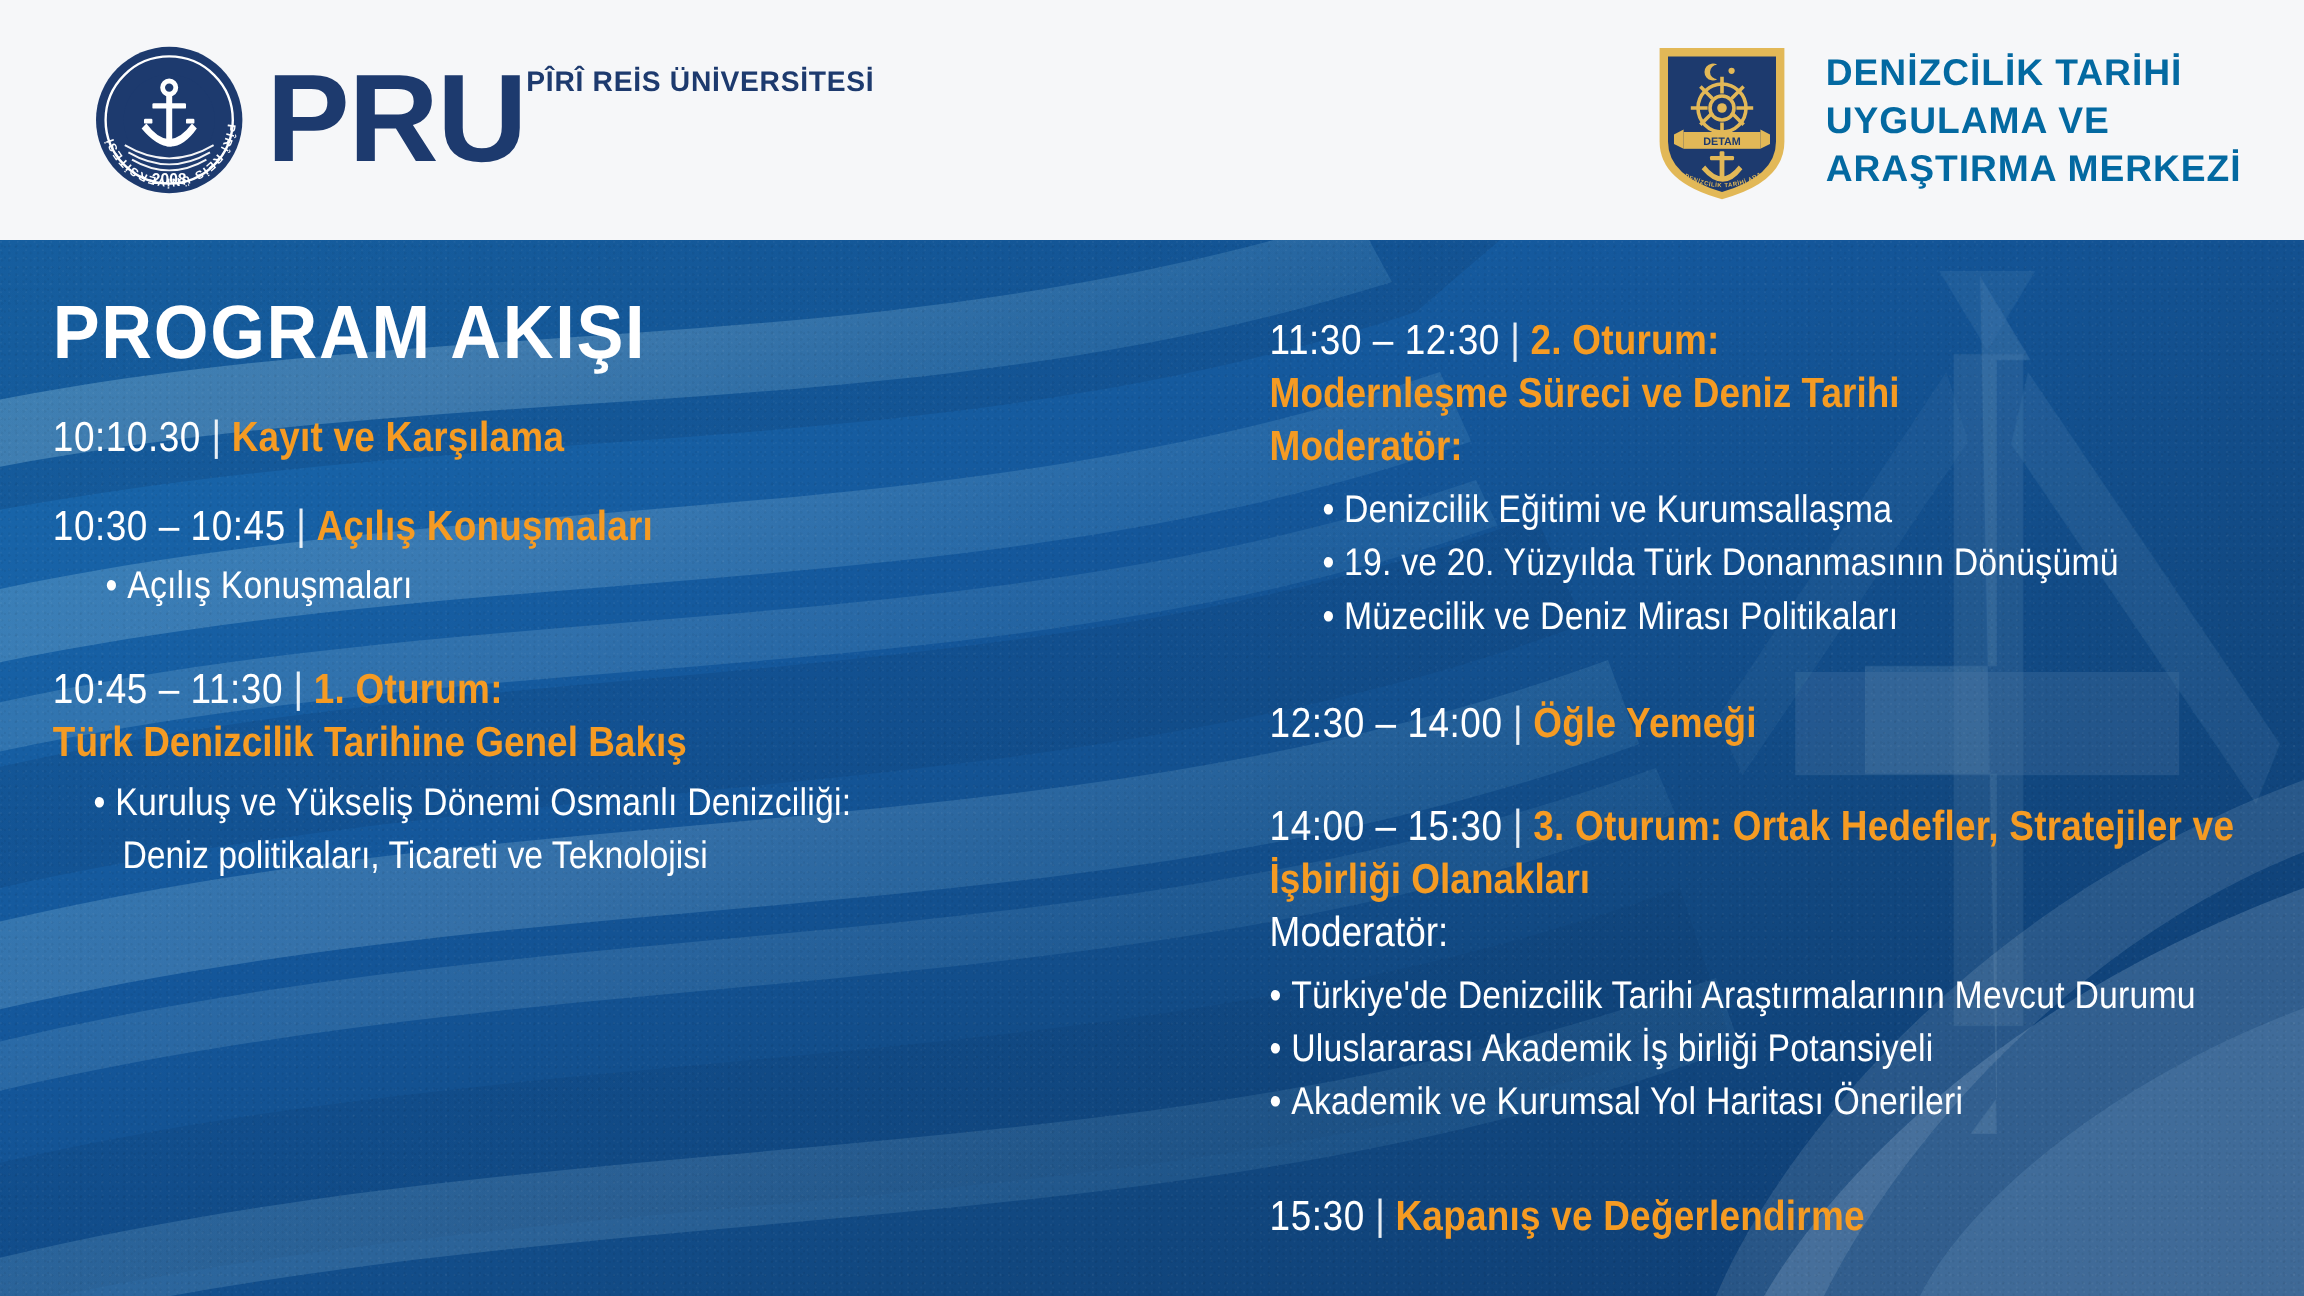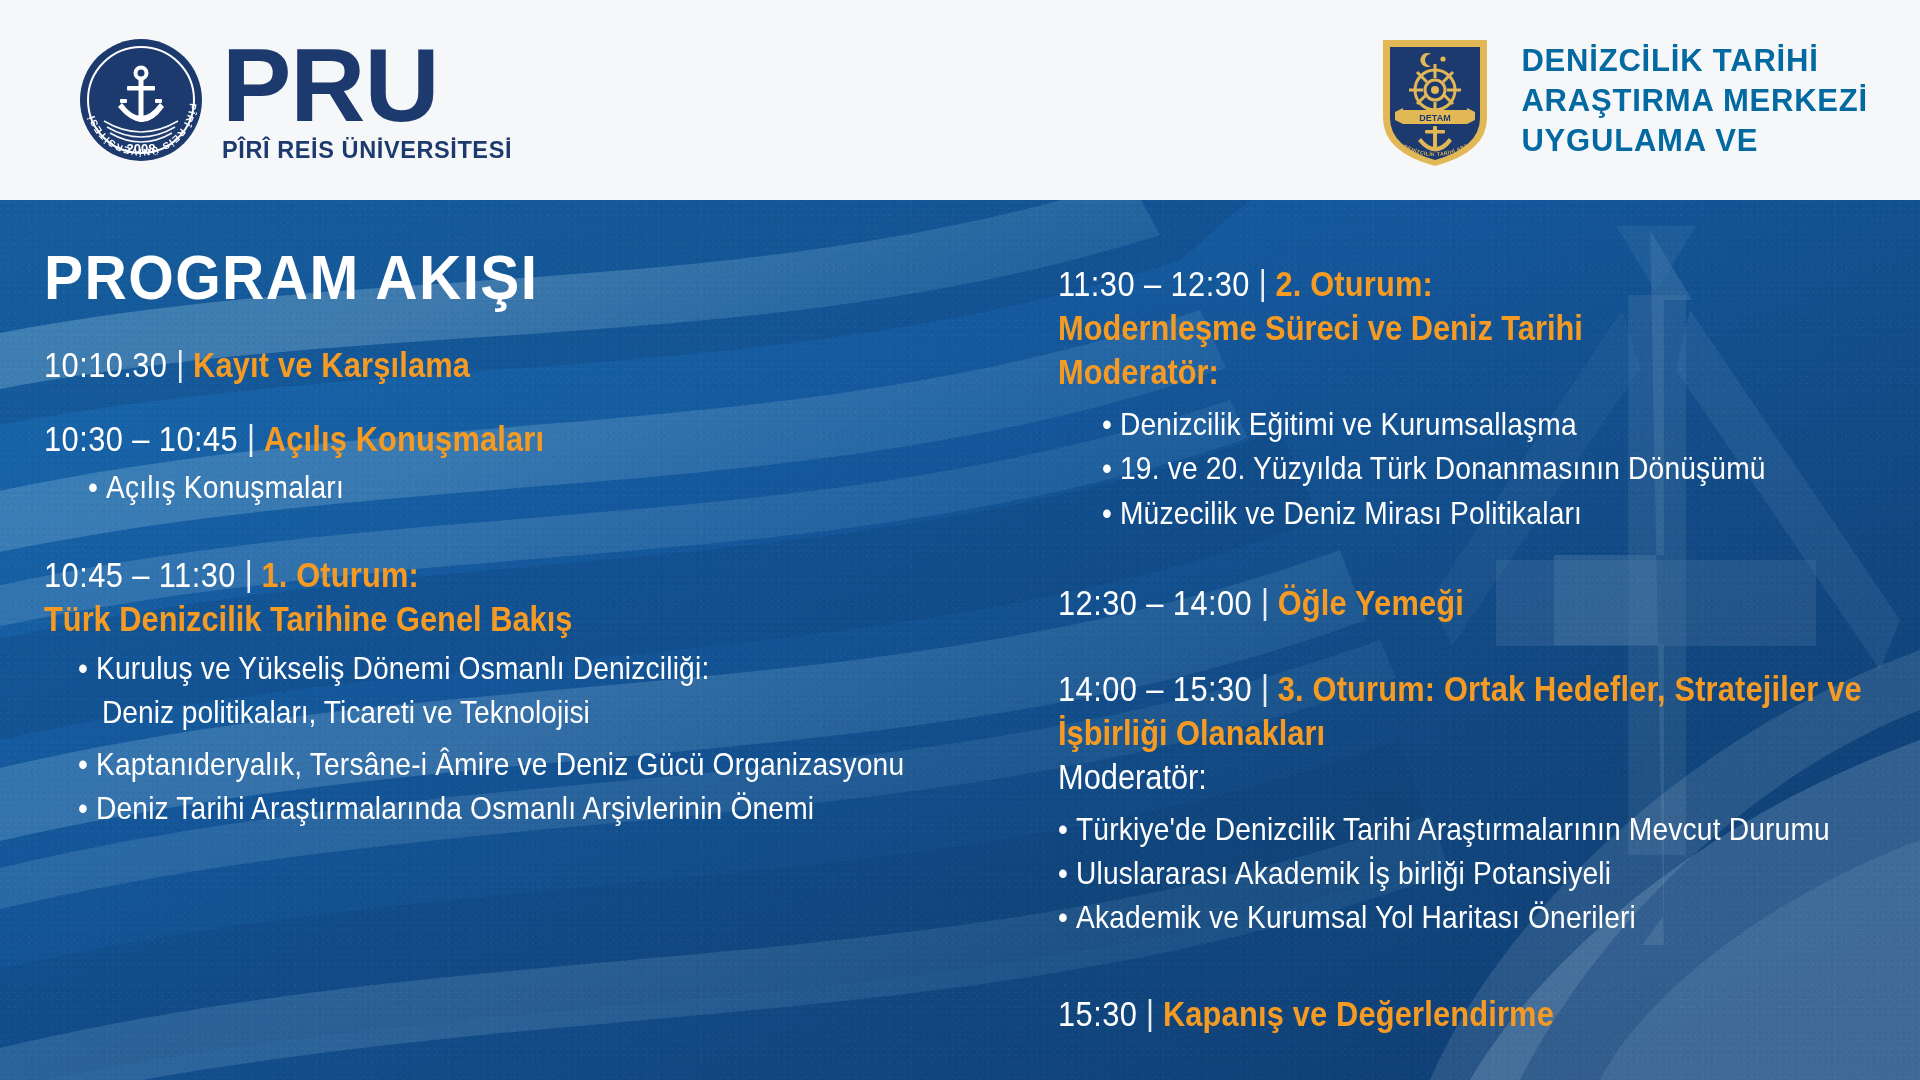--- a/index.html
+++ b/index.html
@@ -12,21 +12,21 @@
   
   #header{
     position:absolute; left:0; top:0; width:1920px; height:200px;
     background:#f6f7f9;
     display:flex; align-items:center; justify-content:space-between;
     padding:0 52px 0 78px;
     z-index:30;
   }
   .logo-left{ display:flex; align-items:center; gap:18px; }
   .seal{ width:126px; height:126px; flex:0 0 auto; }
-  .pru-wordmark{ display:flex; flex-direction:column; line-height:1;justify-content:space-between; }
+  .pru-wordmark{ display:flex; flex-direction:row; line-height:1;justify-content:space-between; }
   .pru-big{
     font-family:"Liberation Sans", sans-serif;
     font-size:104px; font-weight:bold; color:#1d3a6e;
     letter-spacing:-1px; line-height:0.92;
   }
   .pru-sub{
     font-family:"Liberation Sans", sans-serif;
     font-size:23.5px; font-weight:bold; color:#1d3a6e;
     letter-spacing:0.6px; margin-top:5px;
   }
@@ -184,22 +184,22 @@
         <rect x="54" y="100" width="20" height="3.5" rx="1"></rect>
         <path d="M50 108 q14 18 28 0 l3 3 q-16 21 -34 0 z"></path>
       </g>
       <path id="shieldring" d="M30 116 q34 20 68 0" fill="none"></path>
       <text fill="#e2b857" font-family="Liberation Sans, sans-serif" font-size="5" font-weight="bold" letter-spacing=".5">
         <textPath href="#shieldring" startOffset="4%">DENİZCİLİK TARİHİ ARAŞTIRMA MERKEZİ</textPath>
       </text>
     </svg>
     <div class="detam-lines">
       <div>DENİZCİLİK TARİHİ</div>
+      <div>UYGULAMA VE</div>
       <div>ARAŞTIRMA MERKEZİ</div>
-      <div>UYGULAMA VE</div>
     </div>
   </div>
 </div>
 
 <div id="bg">
   <svg width="1920" height="880" viewBox="0 0 1920 880">
     <defs>
       <linearGradient id="base" x1="0" y1="0" x2="1" y2="1">
         <stop offset="0%" stop-color="#1a6bb0"></stop>
         <stop offset="38%" stop-color="#14579b"></stop>
@@ -270,24 +270,20 @@
 
     <div class="block" style="margin-top:44px;">
       <div class="headline">
         <span class="time">10:45 – 11:30</span><span class="sep">|</span><span class="sess">1. Oturum:</span>
       </div>
       <div class="sub-head">Türk Denizcilik Tarihine Genel Bakış</div>
       <ul class="bullets indent2">
         <li><span class="b">•</span><span>Kuruluş ve Yükseliş Dönemi Osmanlı Denizciliği:</span></li>
       </ul>
       <div class="cont-line">Deniz politikaları, Ticareti ve Teknolojisi</div>
-      <ul class="bullets indent2" style="margin-top:8px;">
-        <li><span class="b">•</span><span>Kaptanıderyalık, Tersâne-i Âmire ve Deniz Gücü Organizasyonu</span></li>
-        <li><span class="b">•</span><span>Deniz Tarihi Araştırmalarında Osmanlı Arşivlerinin Önemi</span></li>
-      </ul>
     </div>
   </div>
 
   <div class="col" id="col-right">
 
     <div class="block" style="margin-top:62px;">
       <div class="headline">
         <span class="time">11:30 – 12:30</span><span class="sep">|</span><span class="sess">2. Oturum:</span>
       </div>
       <div class="sub-head">Modernleşme Süreci ve Deniz Tarihi</div>

